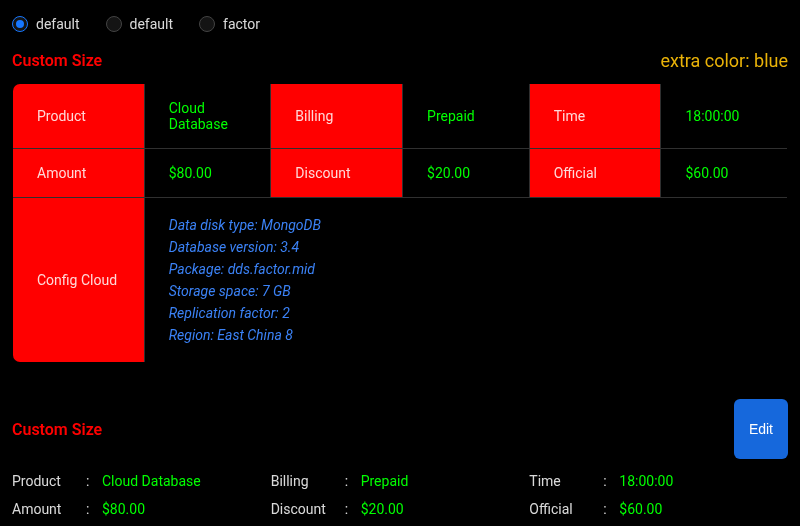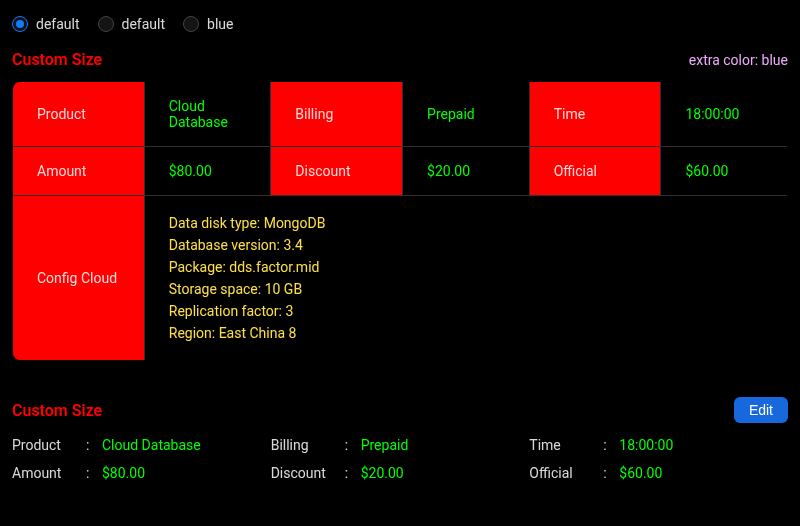--- a/index.html
+++ b/index.html
@@ -14,21 +14,21 @@
       color: rgba(255,255,255,0.85);
       padding: 12px;
       width: 800px;
       height: 526px;
       overflow: hidden;
     }
     
     .radio-group {
       display: flex;
       align-items: center;
-      gap: 18px;
+      gap: 26px;
       padding: 4px 0 18px 0;
     }
     .radio-item {
       display: flex;
       align-items: center;
       gap: 8px;
       cursor: pointer;
     }
     .radio-circle {
       width: 16px;
@@ -60,22 +60,22 @@
       align-items: center;
       margin-bottom: 12px;
     }
     .desc-title {
       color: #ff0000;
       font-size: 16px;
       font-weight: 600;
       text-align: right;
     }
     .desc-extra {
-      color: #f0abfc;
-      font-size: 14px;
+      color: #eab308;
+      font-size: 18px;
     }
     
     .desc-table {
       width: 100%;
       border-collapse: collapse;
       border: 1px solid #303030;
       border-radius: 8px;
       overflow: hidden;
       table-layout: fixed;
     }
@@ -89,39 +89,40 @@
       padding: 16px 24px;
       text-align: left;
       width: 17%;
     }
     .desc-content {
       color: #00ff00;
       padding: 16px 24px;
       text-align: left;
     }
     .desc-config {
-      color: #fde047;
+      color: #3b82f6;
       padding: 16px 24px;
       line-height: 22px;
+      font-style: italic;
     }
     
     .section2 {
       margin-top: 36px;
     }
     .desc-header2 {
       display: flex;
       justify-content: space-between;
       align-items: center;
       margin-bottom: 14px;
     }
     .edit-btn {
       background: #1668dc;
       color: #fff;
       border: none;
-      padding: 5px 15px;
+      padding: 22px 15px;
       border-radius: 6px;
       font-size: 14px;
       cursor: pointer;
     }
     .nb-table {
       width: 100%;
       table-layout: fixed;
       border-collapse: collapse;
     }
     .nb-table td {
@@ -157,21 +158,21 @@
       <span class="radio-dot"></span>
     </span>
     <span class="radio-label">default</span>
   </div>
   <div class="radio-item">
     <span class="radio-circle"></span>
     <span class="radio-label">default</span>
   </div>
   <div class="radio-item">
     <span class="radio-circle"></span>
-    <span class="radio-label">blue</span>
+    <span class="radio-label">factor</span>
   </div>
 </div>
 
 <div class="desc-header">
   <span class="desc-title">Custom Size</span>
   <span class="desc-extra">extra color: blue</span>
 </div>
 
 <table class="desc-table">
   <tbody>
@@ -190,22 +191,22 @@
       <td class="desc-content">$20.00</td>
       <th class="desc-label">Official</th>
       <td class="desc-content">$60.00</td>
     </tr>
     <tr>
       <th class="desc-label">Config Cloud</th>
       <td class="desc-config" colspan="5">
         <div>Data disk type: MongoDB</div>
         <div>Database version: 3.4</div>
         <div>Package: dds.factor.mid</div>
-        <div>Storage space: 10 GB</div>
-        <div>Replication factor: 3</div>
+        <div>Storage space: 7 GB</div>
+        <div>Replication factor: 2</div>
         <div>Region: East China 8</div>
       </td>
     </tr>
   </tbody>
 </table>
 
 <div class="section2">
   <div class="desc-header2">
     <span class="desc-title">Custom Size</span>
     <button class="edit-btn">Edit</button>

